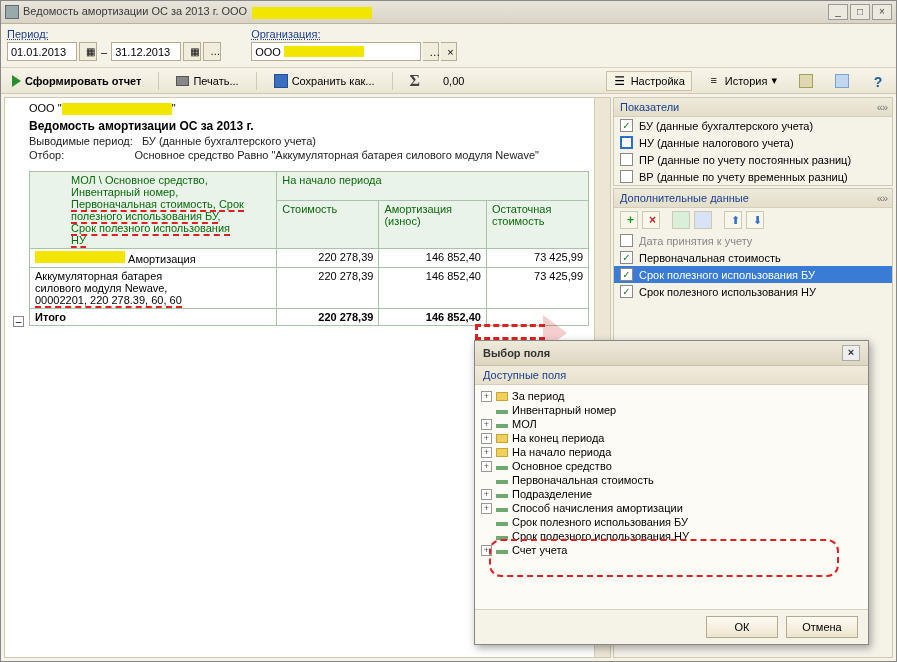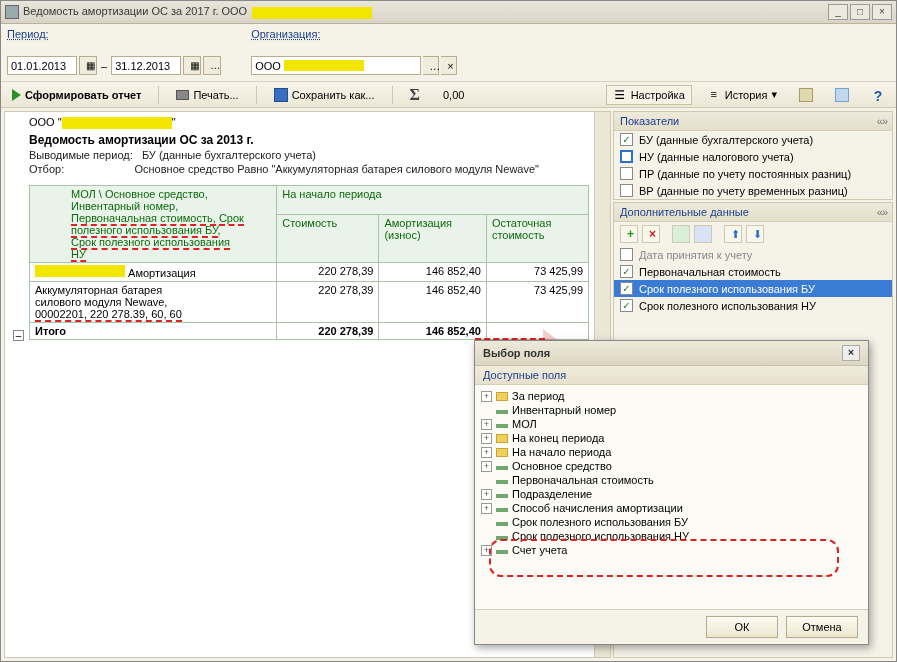--- a/index.html
+++ b/index.html
@@ -5,21 +5,21 @@
   * { box-sizing: border-box; font-family: Tahoma, Arial, sans-serif; font-size: 11px; }
   body { margin: 0; background: #e9e5d8; width: 897px; height: 662px; overflow: hidden; position: relative; }
   .window { width: 897px; height: 662px; border: 1px solid #888; background: #f5f2e8; display: flex; flex-direction: column; }
   .titlebar { background: linear-gradient(#e8e5da,#d9d4c6); height: 23px; display: flex; align-items: center; padding: 0 4px; border-bottom: 1px solid #b8b29d; }
   .titlebar .ticon { width: 14px; height: 14px; background: #9aa; border: 1px solid #667; margin-right: 4px; display:inline-block; }
   .titlebar-title { flex: 1; color: #3a3a3a; overflow:hidden; white-space:nowrap; }
   .title-redact { display:inline-block; width:120px; height:12px; background:#f2e600; vertical-align:middle; margin-left:2px; }
   .winbtns { display: flex; gap: 2px; }
   .winbtn { width: 20px; height: 16px; border: 1px solid #9a9a9a; background: #eceade; font-size: 10px; text-align: center; line-height: 13px; color:#444; }
   .filters { display: flex; align-items: flex-start; gap: 30px; padding: 4px 6px 6px; background:#f5f2e8; border-bottom:1px solid #d8d1bc; }
-  .filters label { display:block; color:#1b3f8f; text-decoration: underline dotted; margin-bottom:16px; }
+  .filters label { display:block; color:#1b3f8f; text-decoration: underline dotted; margin-bottom:2px; }
   .period-row { display:flex; align-items:center; gap:2px; }
   .period-in { width:70px; height:19px; border:1px solid #b7ae91; background:#fff; padding:0 3px; }
   .calbtn { width:18px; height:19px; border:1px solid #b7ae91; background:#f1eddd; font-size:10px; }
   .org-in { width:170px; height:19px; border:1px solid #b7ae91; background:#fff; padding:0 3px; display:flex; align-items:center; }
   .org-red { display:inline-block; width:80px; height:11px; background:#f2e600; }
   .dropbtn { width:16px; height:19px; border:1px solid #b7ae91; background:#f1eddd; border-left:none; }
   .toolbar { display:flex; align-items:center; padding:2px 4px; gap:8px; background:linear-gradient(#f7f4ea,#ece7d5); border-bottom:1px solid #cfc9b3; height:26px; }
   .tb-sep { width:1px; height:18px; background:#cfc9b3; margin:0 2px; }
   .tb-btn { display:flex; align-items:center; gap:4px; padding:2px 6px; border:1px solid transparent; background:none; }
   .tb-btn b { font-weight:bold; }
@@ -89,21 +89,21 @@
   .vscroll { position:absolute; right:0; top:0; width:16px; height:100%; background:#ece7d5; border-left:1px solid #d3ccb5; }
 </style>
 </head>
 <body>
 
 <div class="window">
 
   <div class="titlebar">
     <span class="ticon"></span>
     <span class="titlebar-title">
-      <span>Ведомость амортизации ОС за 2017 г. ООО</span>
+      <span>Ведомость амортизации ОС за 2013 г. ООО</span>
       <span class="title-redact"></span>
     </span>
     <div class="winbtns">
       <div class="winbtn">_</div>
       <div class="winbtn">□</div>
       <div class="winbtn">×</div>
     </div>
   </div>
 
   <div class="filters">

